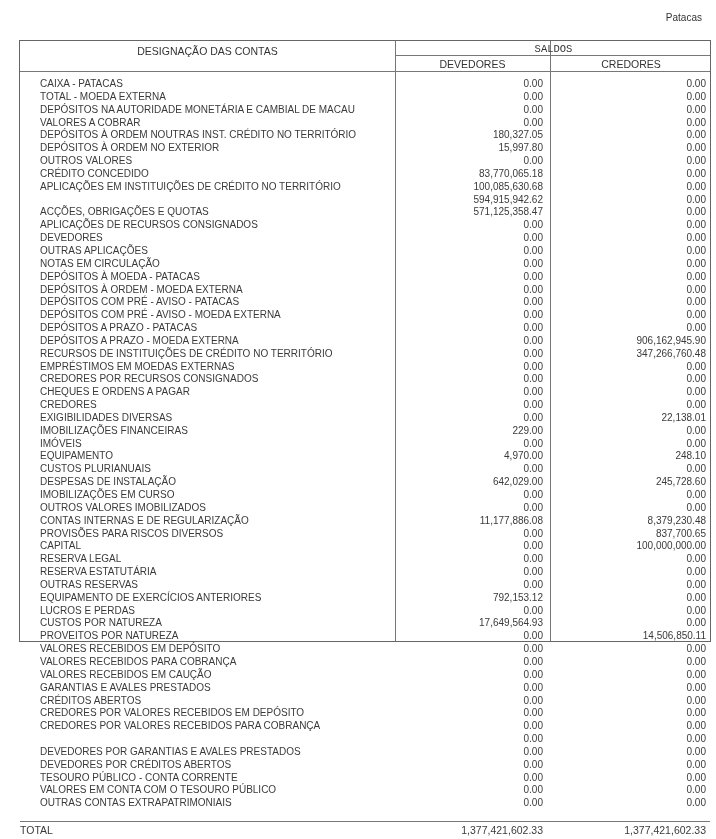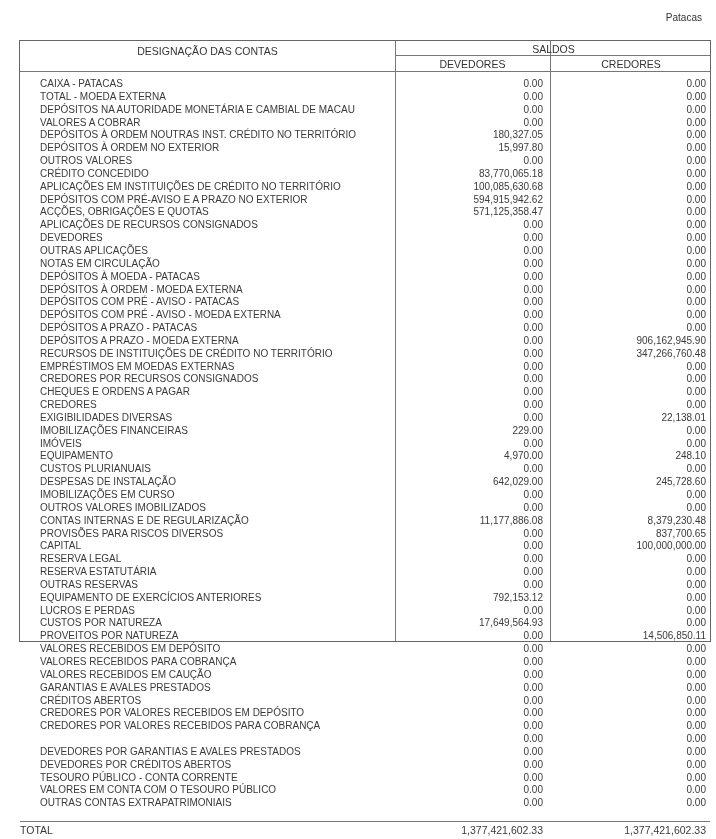--- a/index.html
+++ b/index.html
@@ -10,21 +10,21 @@
            border: 1px solid #666; box-sizing: border-box; margin-top: 16px; }
   .vline { position: absolute; top: 0; bottom: 0; width: 0; border-left: 1px solid #777; }
   .v1 { left: 375px; }
   .v2 { left: 530px; }
   .hline { position: absolute; height: 0; border-top: 1px solid #777; }
   .h-header { left: 0; right: 0; top: 30px; }
   .h-saldos { left: 375px; right: 0; top: 14px; }
   .h-total { left: 0; right: 0; top: 780px; }
   .hdr { position: absolute; font-size: 10.5px; text-align: center; color: #333; }
   .hdr-desig { left: 0; width: 375px; top: 4px; }
-  .hdr-saldos { left: 375px; width: 317px; top: 2px; }
+  .hdr-saldos { left: 375px; width: 317px; top: 2px; font-family: Liberation Mono, monospace; }
   .hdr-dev { left: 375px; width: 155px; top: 17px; }
   .hdr-cred { left: 530px; width: 162px; top: 17px; }
   .rows { position: absolute; left: 0; top: 37px; width: 692px; }
   .row { height: 12.85px; position: relative; font-size: 10px; line-height: 12.85px; }
   .row .name { position: absolute; left: 20px; white-space: nowrap; }
   .row .dev { position: absolute; left: 375px; width: 148px; text-align: right; }
   .row .cred { position: absolute; left: 530px; width: 156px; text-align: right; }
   .total-row { position: absolute; left: 0; top: 782px; width: 692px; height: 14px;
                font-size: 10.5px; line-height: 14px; }
   .total-row .label { position: absolute; left: 0; width: 375px; }
@@ -88,21 +88,20 @@
         <span class="name">CRÉDITO CONCEDIDO</span>
         <span class="dev">83,770,065.18</span>
         <span class="cred">0.00</span>
       </div>
       <div class="row">
         <span class="name">APLICAÇÕES EM INSTITUIÇÕES DE CRÉDITO NO TERRITÓRIO</span>
         <span class="dev">100,085,630.68</span>
         <span class="cred">0.00</span>
       </div>
       <div class="row">
-        <span class="name">DEPÓSITOS COM PRÉ-AVISO E A PRAZO NO EXTERIOR</span>
         <span class="dev">594,915,942.62</span>
         <span class="cred">0.00</span>
       </div>
       <div class="row">
         <span class="name">ACÇÕES, OBRIGAÇÕES E QUOTAS</span>
         <span class="dev">571,125,358.47</span>
         <span class="cred">0.00</span>
       </div>
       <div class="row">
         <span class="name">APLICAÇÕES DE RECURSOS CONSIGNADOS</span>

